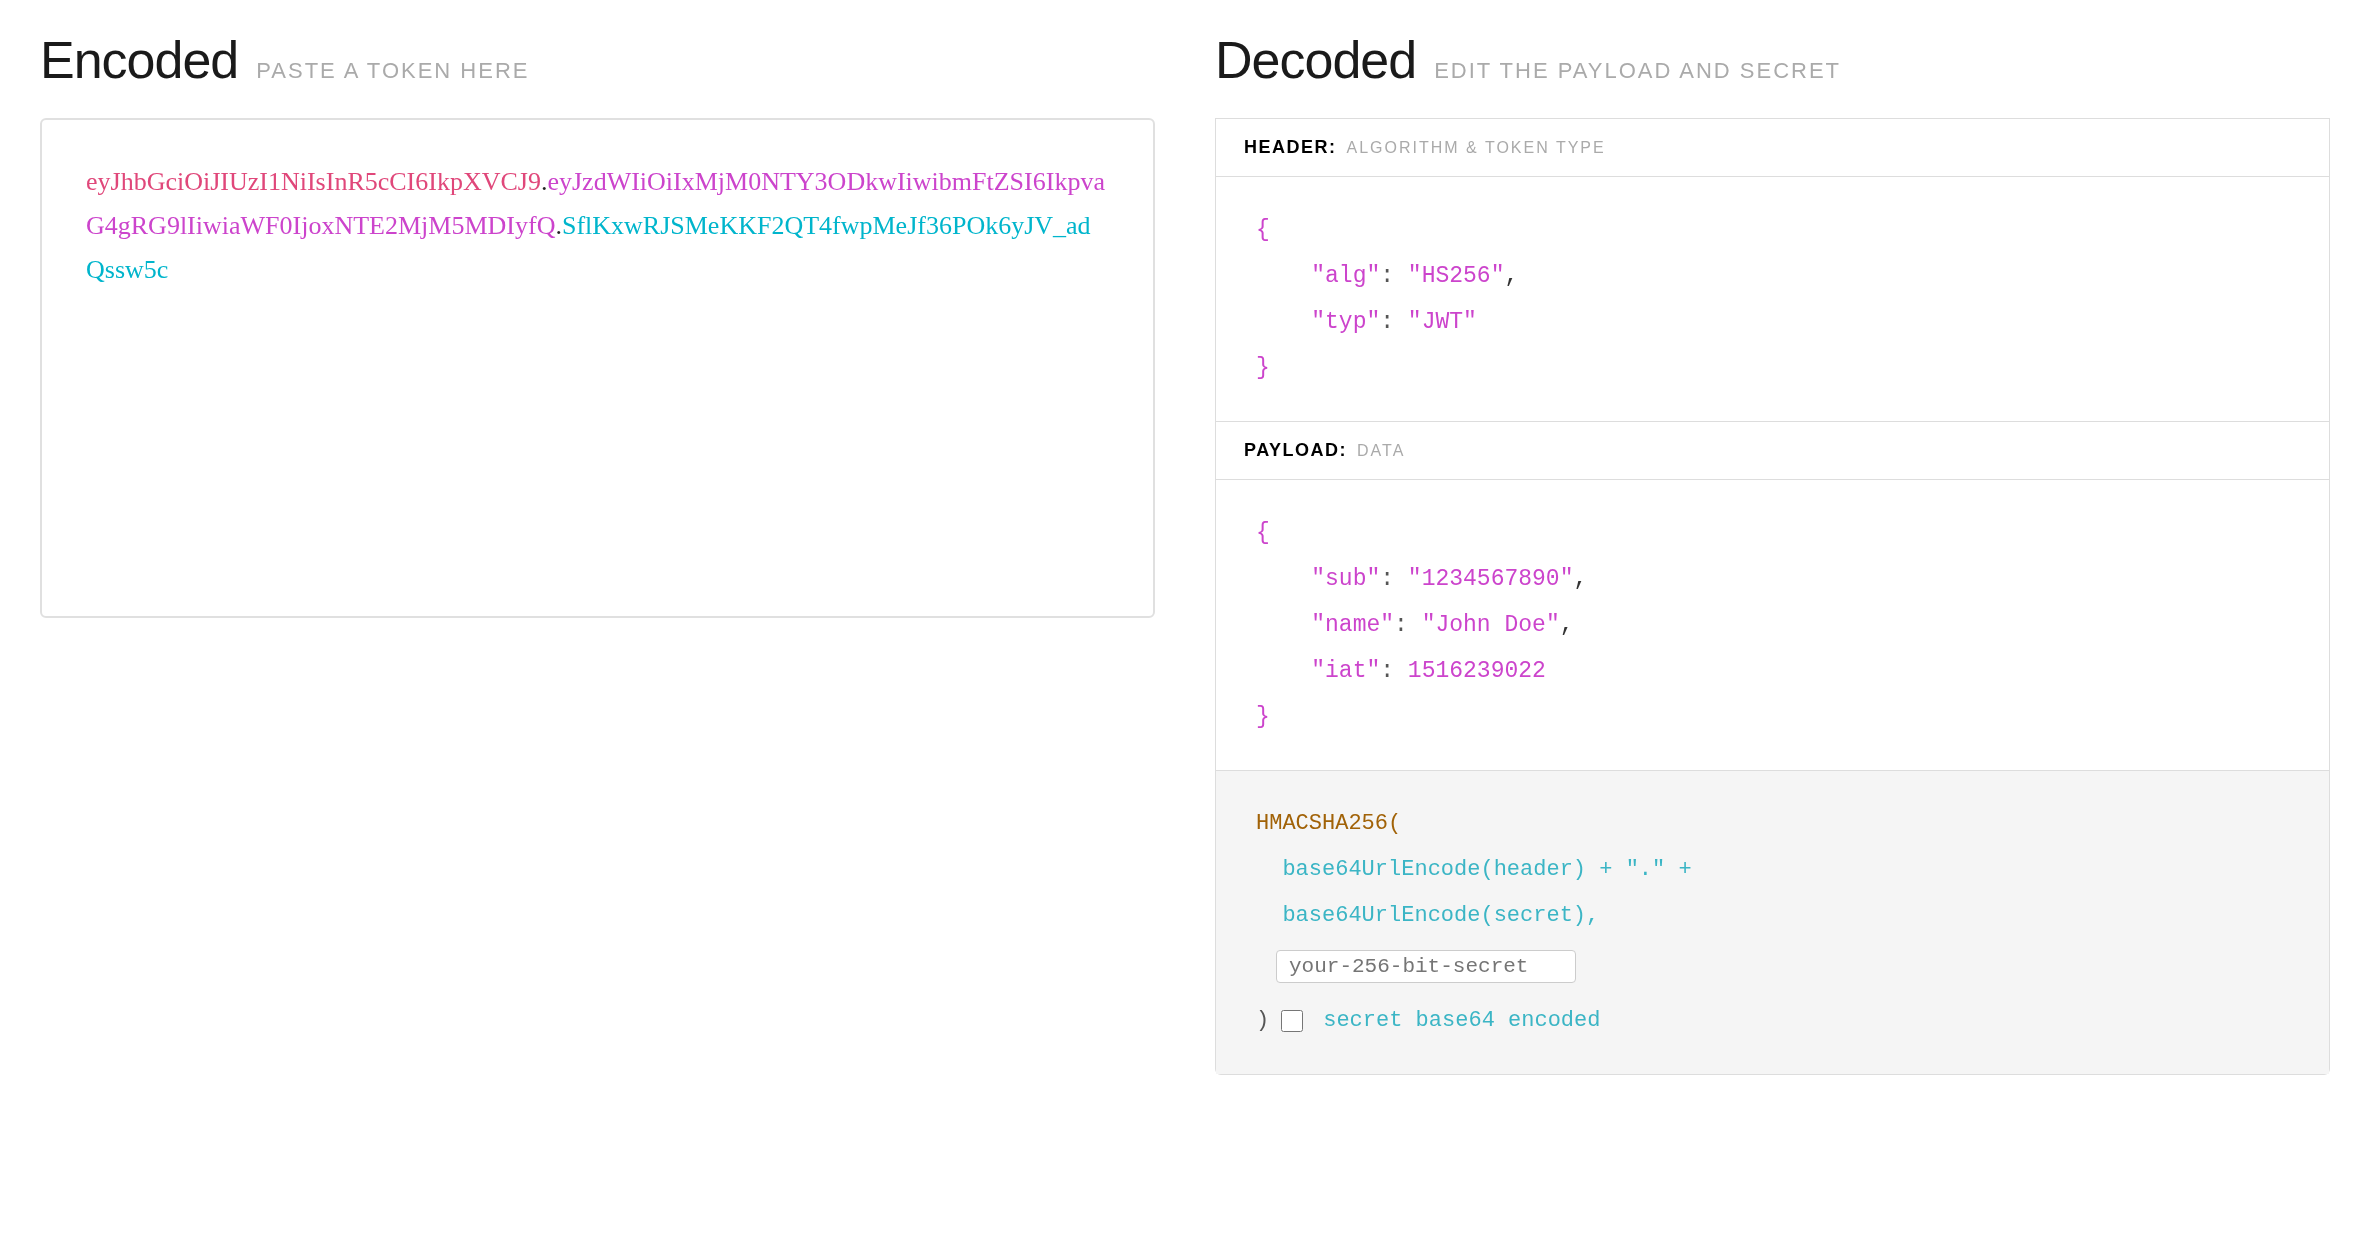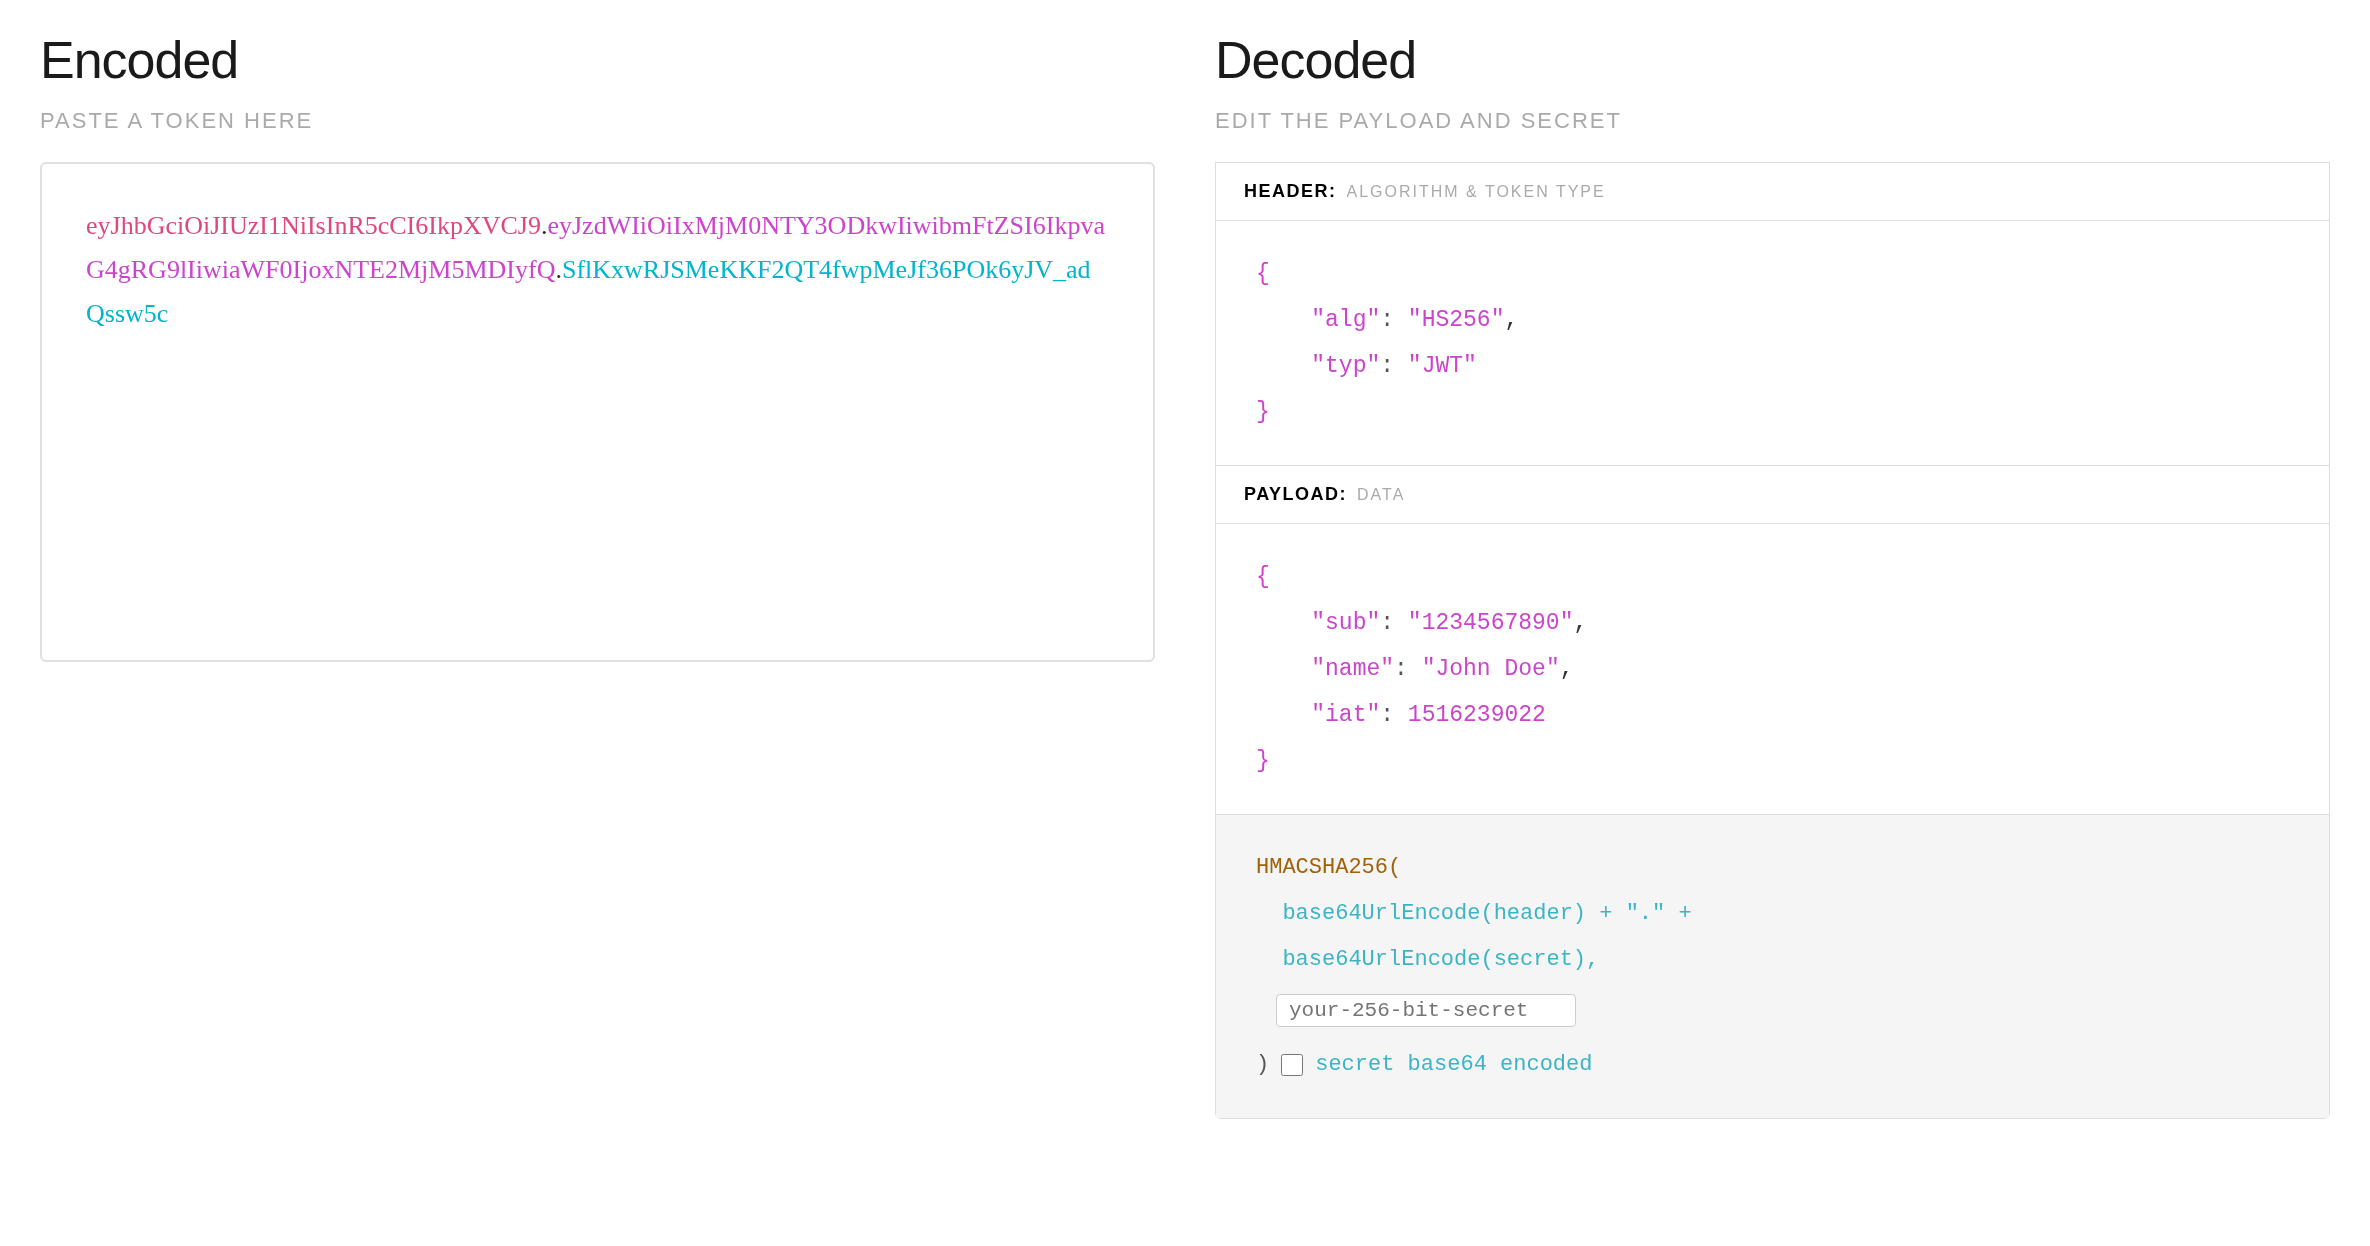--- a/index.html
+++ b/index.html
@@ -26,21 +26,20 @@
 
     .panel {
       flex: 1;
     }
 
     .panel-header {
       display: flex;
       align-items: baseline;
       gap: 18px;
       margin-bottom: 28px;
-      flex-direction: column;
     }
 
     .panel-title {
       font-size: 52px;
       font-weight: 300;
       color: #1a1a1a;
       letter-spacing: -1px;
     }
 
     .panel-subtitle {
@@ -201,20 +200,21 @@
     .checkbox-row input[type="checkbox"] {
       width: 22px;
       height: 22px;
       cursor: pointer;
     }
 
     .checkbox-label {
       color: #3bb5c5;
       font-family: 'Courier New', Courier, monospace;
       font-size: 22px;
+      margin-left: 8px;
     }
 
     .verify-paren {
       color: #555;
       font-family: 'Courier New', Courier, monospace;
       font-size: 22px;
     }
   </style>
 </head>
 <body>

